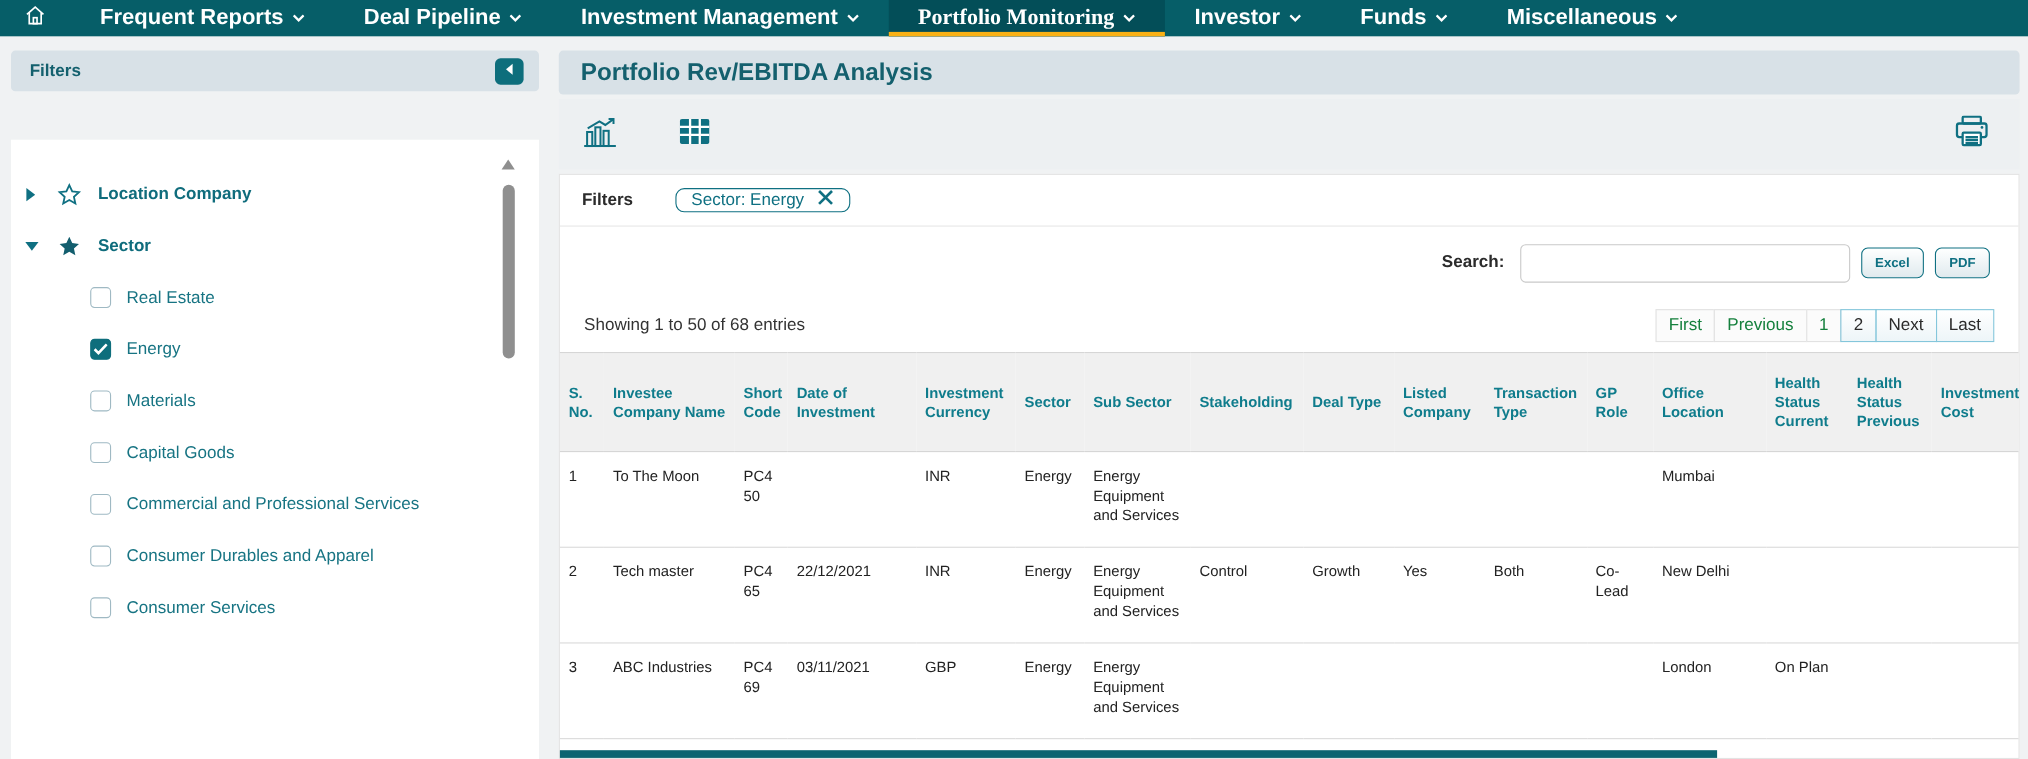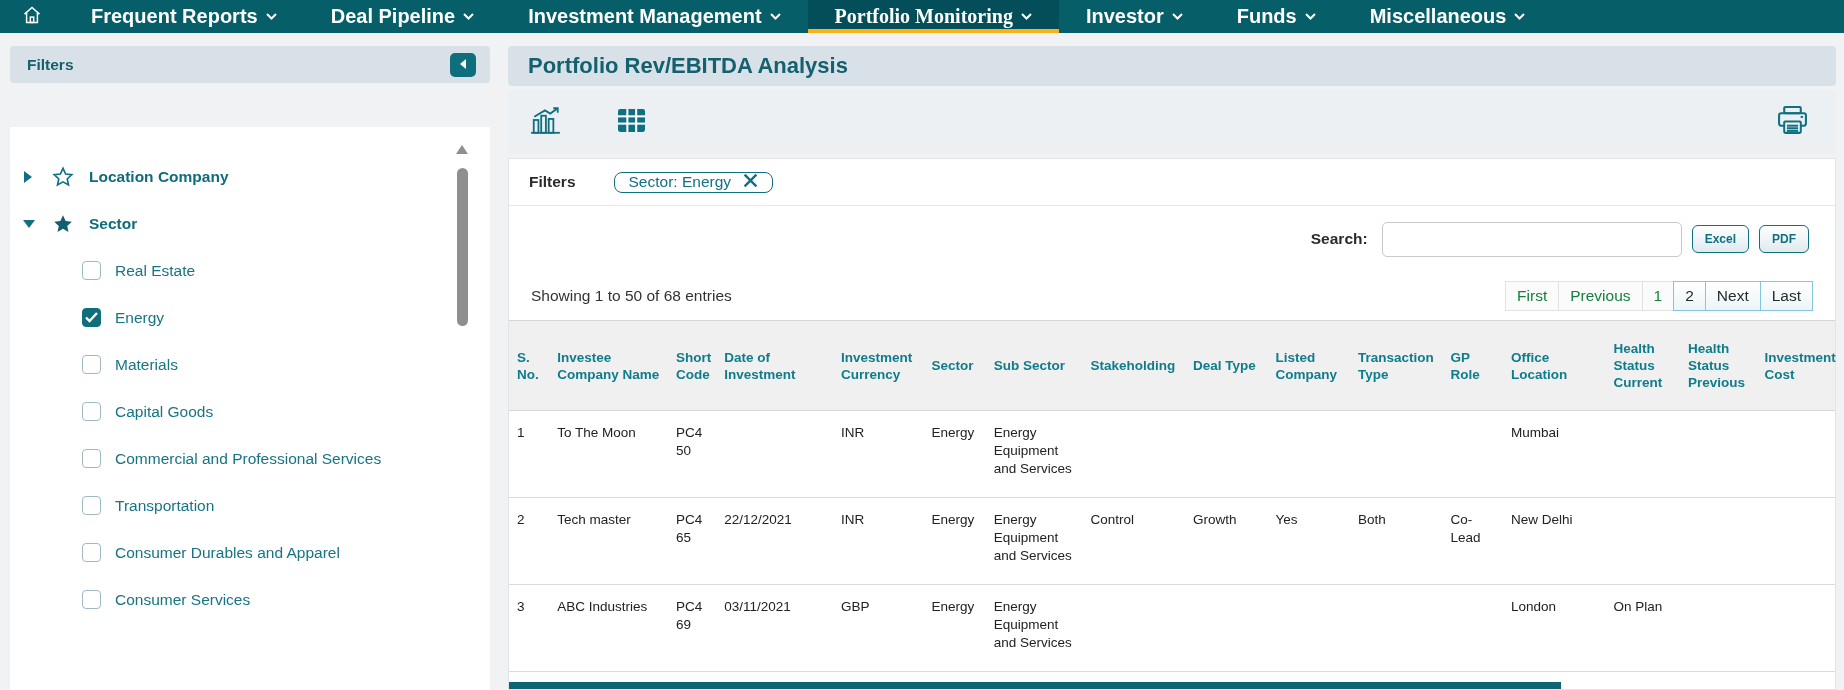--- a/index.html
+++ b/index.html
@@ -202,24 +202,20 @@
           <span class="cbx"></span>
           <span class="o-label">Materials</span>
         </div>
         <div class="tree-option">
           <span class="cbx"></span>
           <span class="o-label">Capital Goods</span>
         </div>
         <div class="tree-option">
           <span class="cbx"></span>
           <span class="o-label">Commercial and Professional Services</span>
-        </div>
-        <div class="tree-option">
-          <span class="cbx"></span>
-          <span class="o-label">Transportation</span>
         </div>
         <div class="tree-option">
           <span class="cbx"></span>
           <span class="o-label">Consumer Durables and Apparel</span>
         </div>
         <div class="tree-option">
           <span class="cbx"></span>
           <span class="o-label">Consumer Services</span>
         </div>
       </div>

